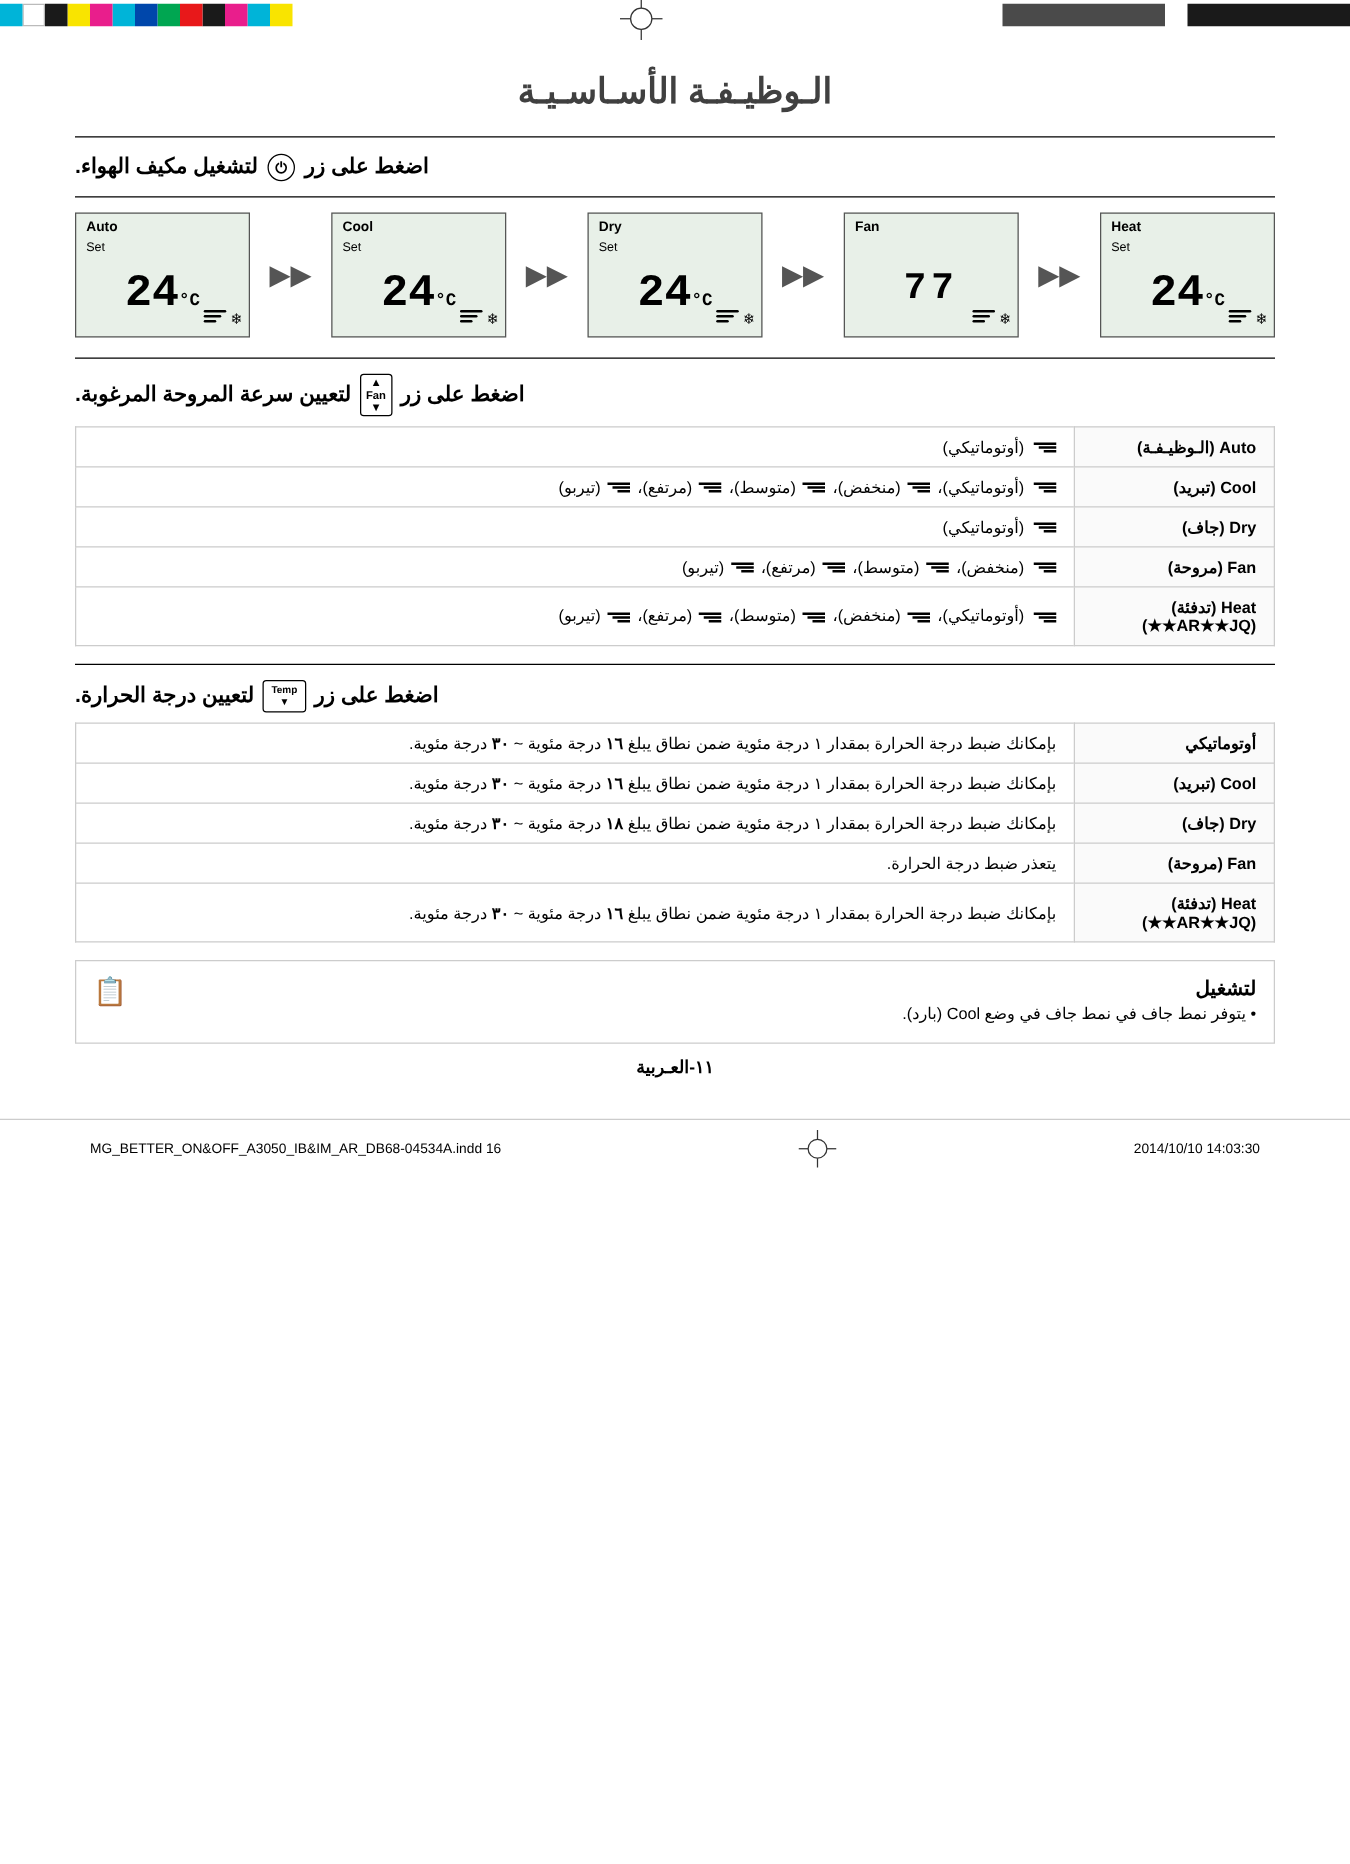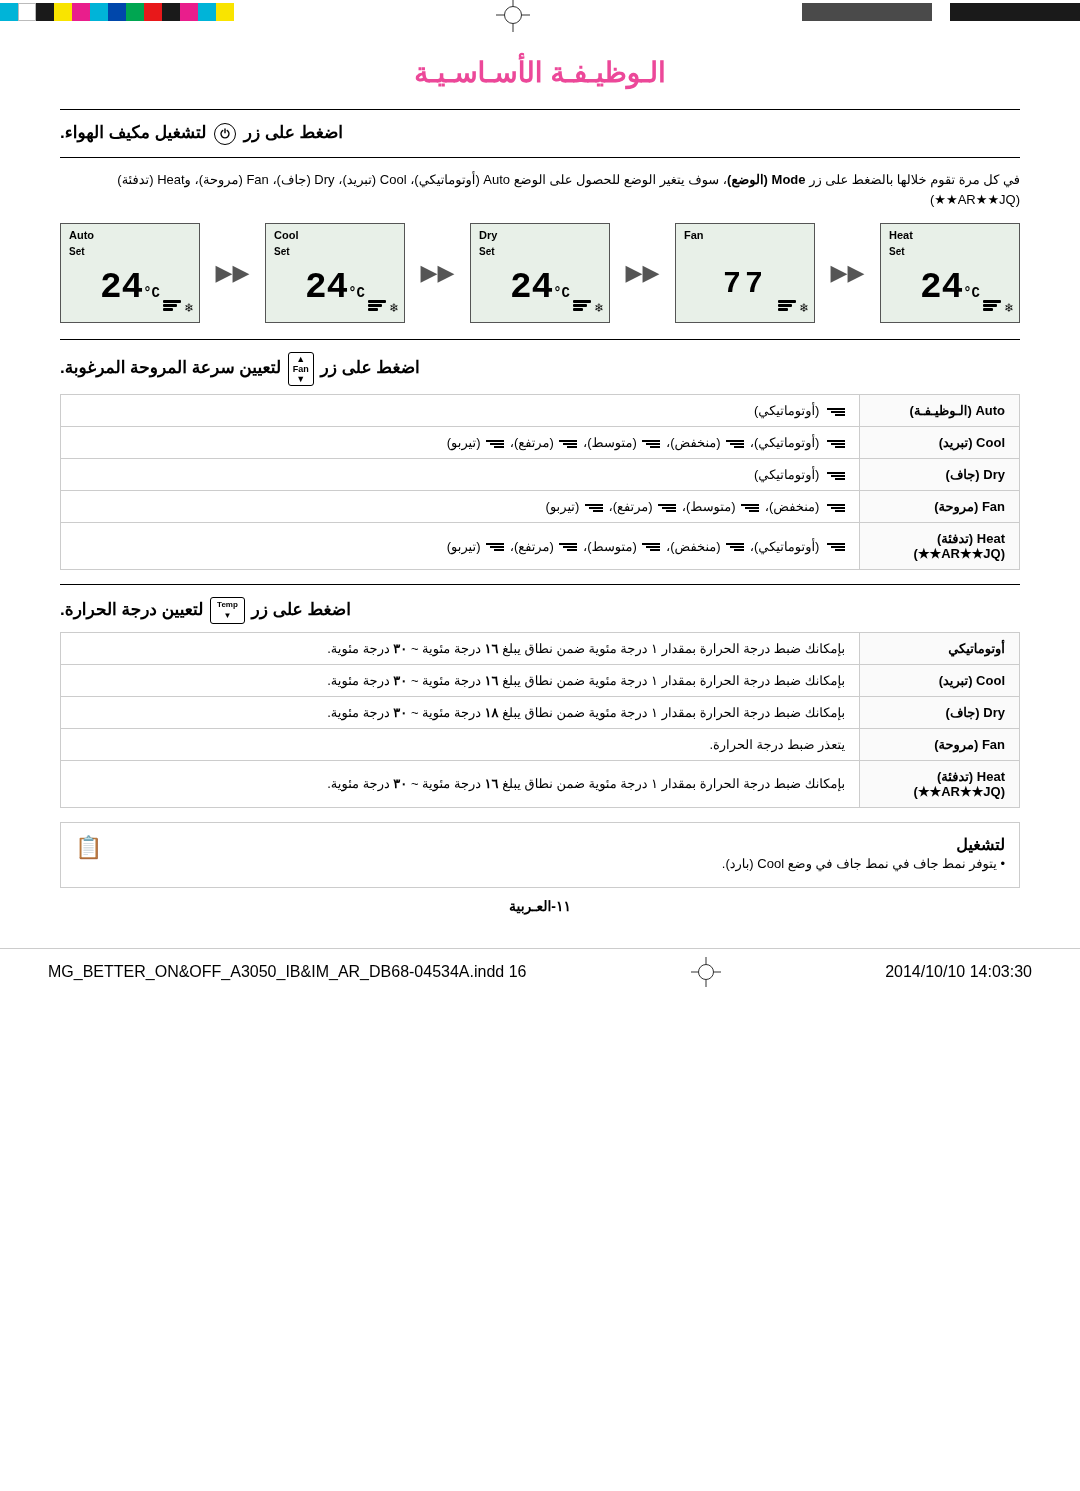--- a/index.html
+++ b/index.html
@@ -14,21 +14,21 @@
 
     .content {
       padding: 20px 60px 20px 60px;
     }
 
     .page-title {
       text-align: center;
       font-size: 28px;
       font-weight: bold;
       margin: 10px 0 20px 0;
-      color: #ec4899;
+      color: #404040;
       letter-spacing: 2px;
     }
 
     .section-divider {
       border: none;
       border-top: 1.5px solid #000;
       margin: 12px 0;
     }
 
     .section-subtitle {
@@ -70,21 +70,20 @@
       font-weight: bold;
       font-family: Arial;
     }
     .lcd-set {
       position: absolute;
       top: 22px;
       left: 8px;
       font-size: 10px;
       color: #000;
       font-family: Arial;
-      font-weight: bold;
     }
     .lcd-temp {
       font-size: 36px;
       font-weight: bold;
       color: #000;
       line-height: 1;
       margin-top: 8px;
     }
     .lcd-unit {
       font-size: 14px;
@@ -188,24 +187,24 @@
       line-height: 1.6;
       direction: rtl;
       text-align: left;
     }
 
     
     .footer {
       display: flex;
       justify-content: space-between;
       align-items: center;
-      padding: 8px 48px;
+      padding: 8px 72px;
       border-top: 1px solid #ccc;
       margin-top: 10px;
-      font-size: 16px;
+      font-size: 11px;
       color: #000;
       direction: ltr;
     }
 
     .page-number {
       text-align: center;
       font-size: 14px;
       font-weight: bold;
       margin: 8px 0 4px;
       direction: rtl;
@@ -334,23 +333,20 @@
     <span style="font-size:17px;font-weight:bold;direction:rtl;">
       اضغط على زر
       <span class="button-icon">⏻</span>
       لتشغيل مكيف الهواء.
     </span>
   </div>
 
   <hr class="section-divider">
 
 
-  <p class="section-subtitle">
-    في كل مرة تقوم خلالها بالضغط على زر <strong>Mode</strong> <strong>(الوضع)</strong>، سوف يتغير الوضع للحصول على الوضع Auto (أوتوماتيكي)، Cool (تبريد)، Dry (جاف)، Fan (مروحة)، وHeat (تدفئة) (AR★★JQ★★)
-  </p>
 
   <div class="lcd-row">
 
     <div class="lcd-panel">
       <span class="lcd-label">Auto</span>
       <span class="lcd-set">Set</span>
       <div style="display:flex;align-items:baseline;margin-top:22px;">
         <span class="lcd-temp">24</span>
         <span class="lcd-unit">°C</span>
       </div>

